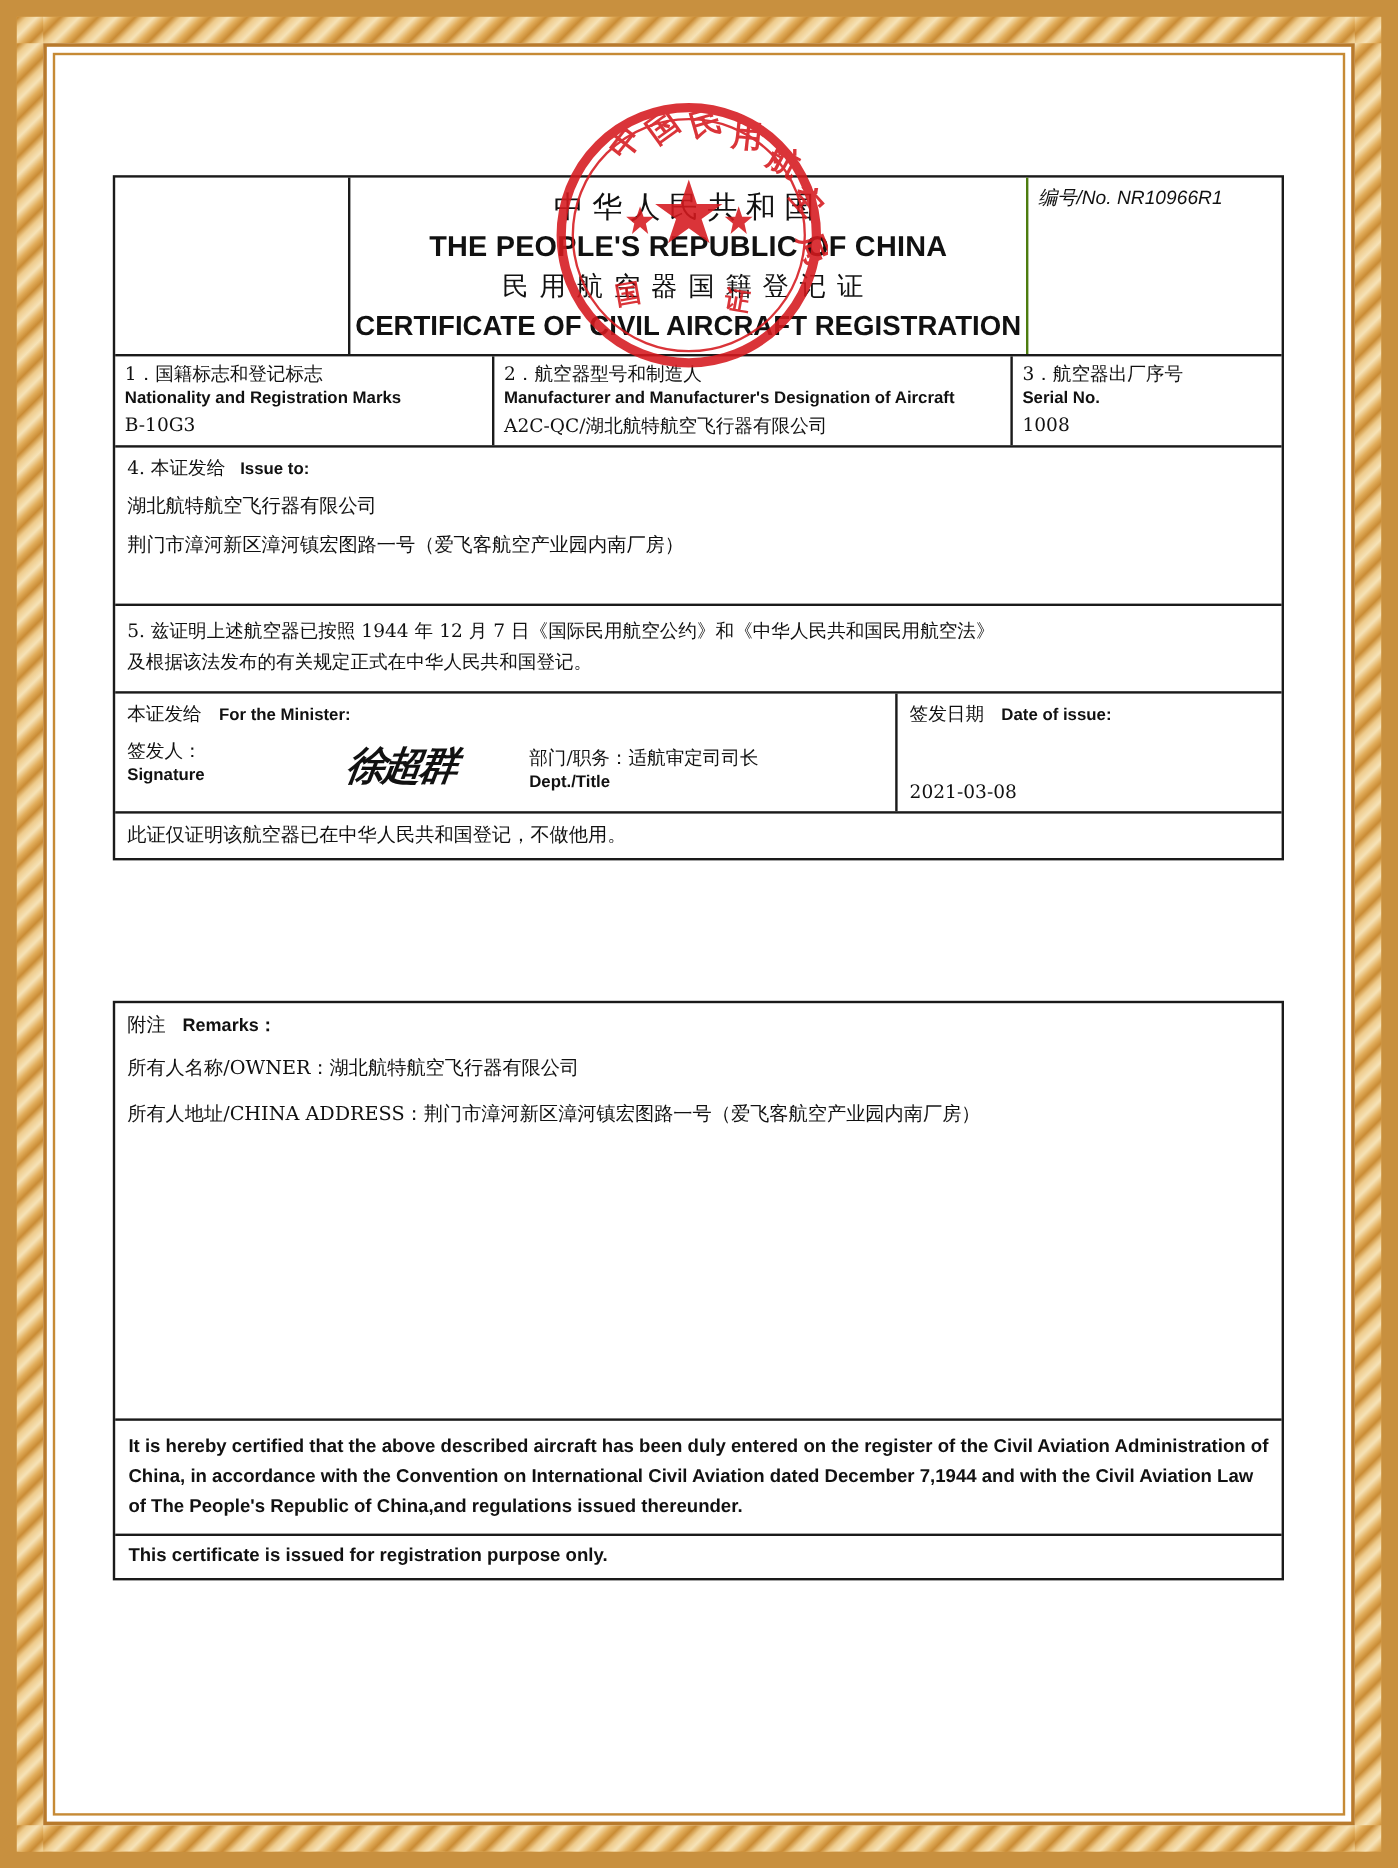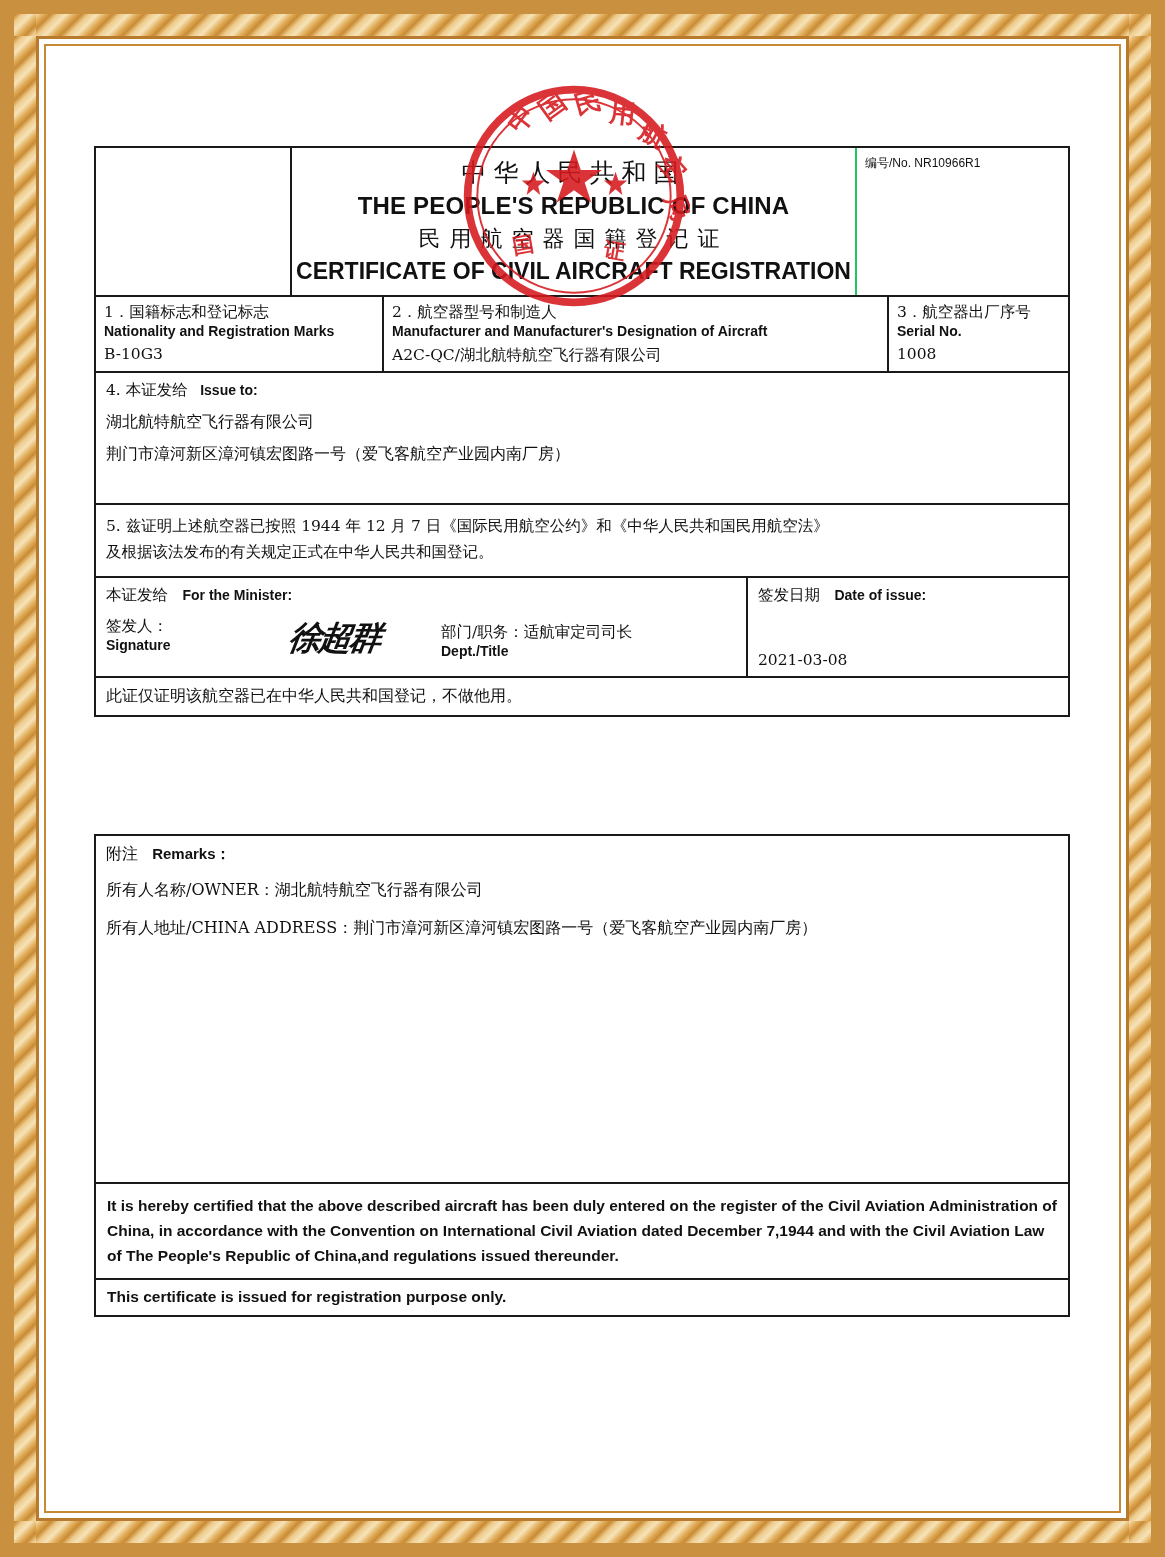--- a/index.html
+++ b/index.html
@@ -94,25 +94,26 @@
     border-right: 2px solid #1a1a1a;
   }
   .hdr-center {
     flex: 1;
     text-align: center;
     padding: 6px 4px 10px;
     position: relative;
   }
   .hdr-right {
     width: 195px;
-    border-left: 2px solid #22c55e;
+    border-left: 2px solid #4d7c0f;
     padding: 7px 8px;
-    font-size: 12px;
+    font-size: 16px;
     color: #111;
     white-space: nowrap;
+    font-style: italic;
   }
   .cn-title {
     font-family: "DejaVu Serif", serif;
     font-size: 25px;
     letter-spacing: 7px;
     color: #111;
     margin: 2px 0 2px;
     font-weight: 500;
   }
   .en-title {
@@ -144,23 +145,23 @@
     width: 232px;
     height: 232px;
     pointer-events: none;
     z-index: 5;
     opacity: 0.88;
   }
   .lbl-cn { font-size: 15.5px; color: #111; font-family: "DejaVu Serif", serif; }
   .lbl-en { font-size: 14px; font-weight: bold; color: #111; }
   .val { font-size: 15.5px; color: #111; font-family: "DejaVu Serif", serif; margin-top: 6px; }
 
-  .c1 { width: 288px; }
+  .c1 { width: 316px; }
   .c2 { flex: 1; }
-  .c3 { width: 179px; }
+  .c3 { width: 224px; }
 
   .issue-to { padding: 7px 10px 12px; min-height: 130px; }
   .issue-line { font-size: 16px; color: #111; font-family: Liberation Mono, monospace; margin-top: 11px; }
 
   .clause { padding: 8px 10px 10px; font-size: 15.5px; line-height: 1.7; font-family: "DejaVu Serif", serif; color: #111; }
 
   .minister-left { flex: 1; }
   .minister-right { width: 300px; border-left: 2px solid #1a1a1a; padding: 7px 10px; }
   .sig-area { display: flex; align-items: flex-start; padding: 10px 10px 14px; }
   .sig-label { width: 120px; }

